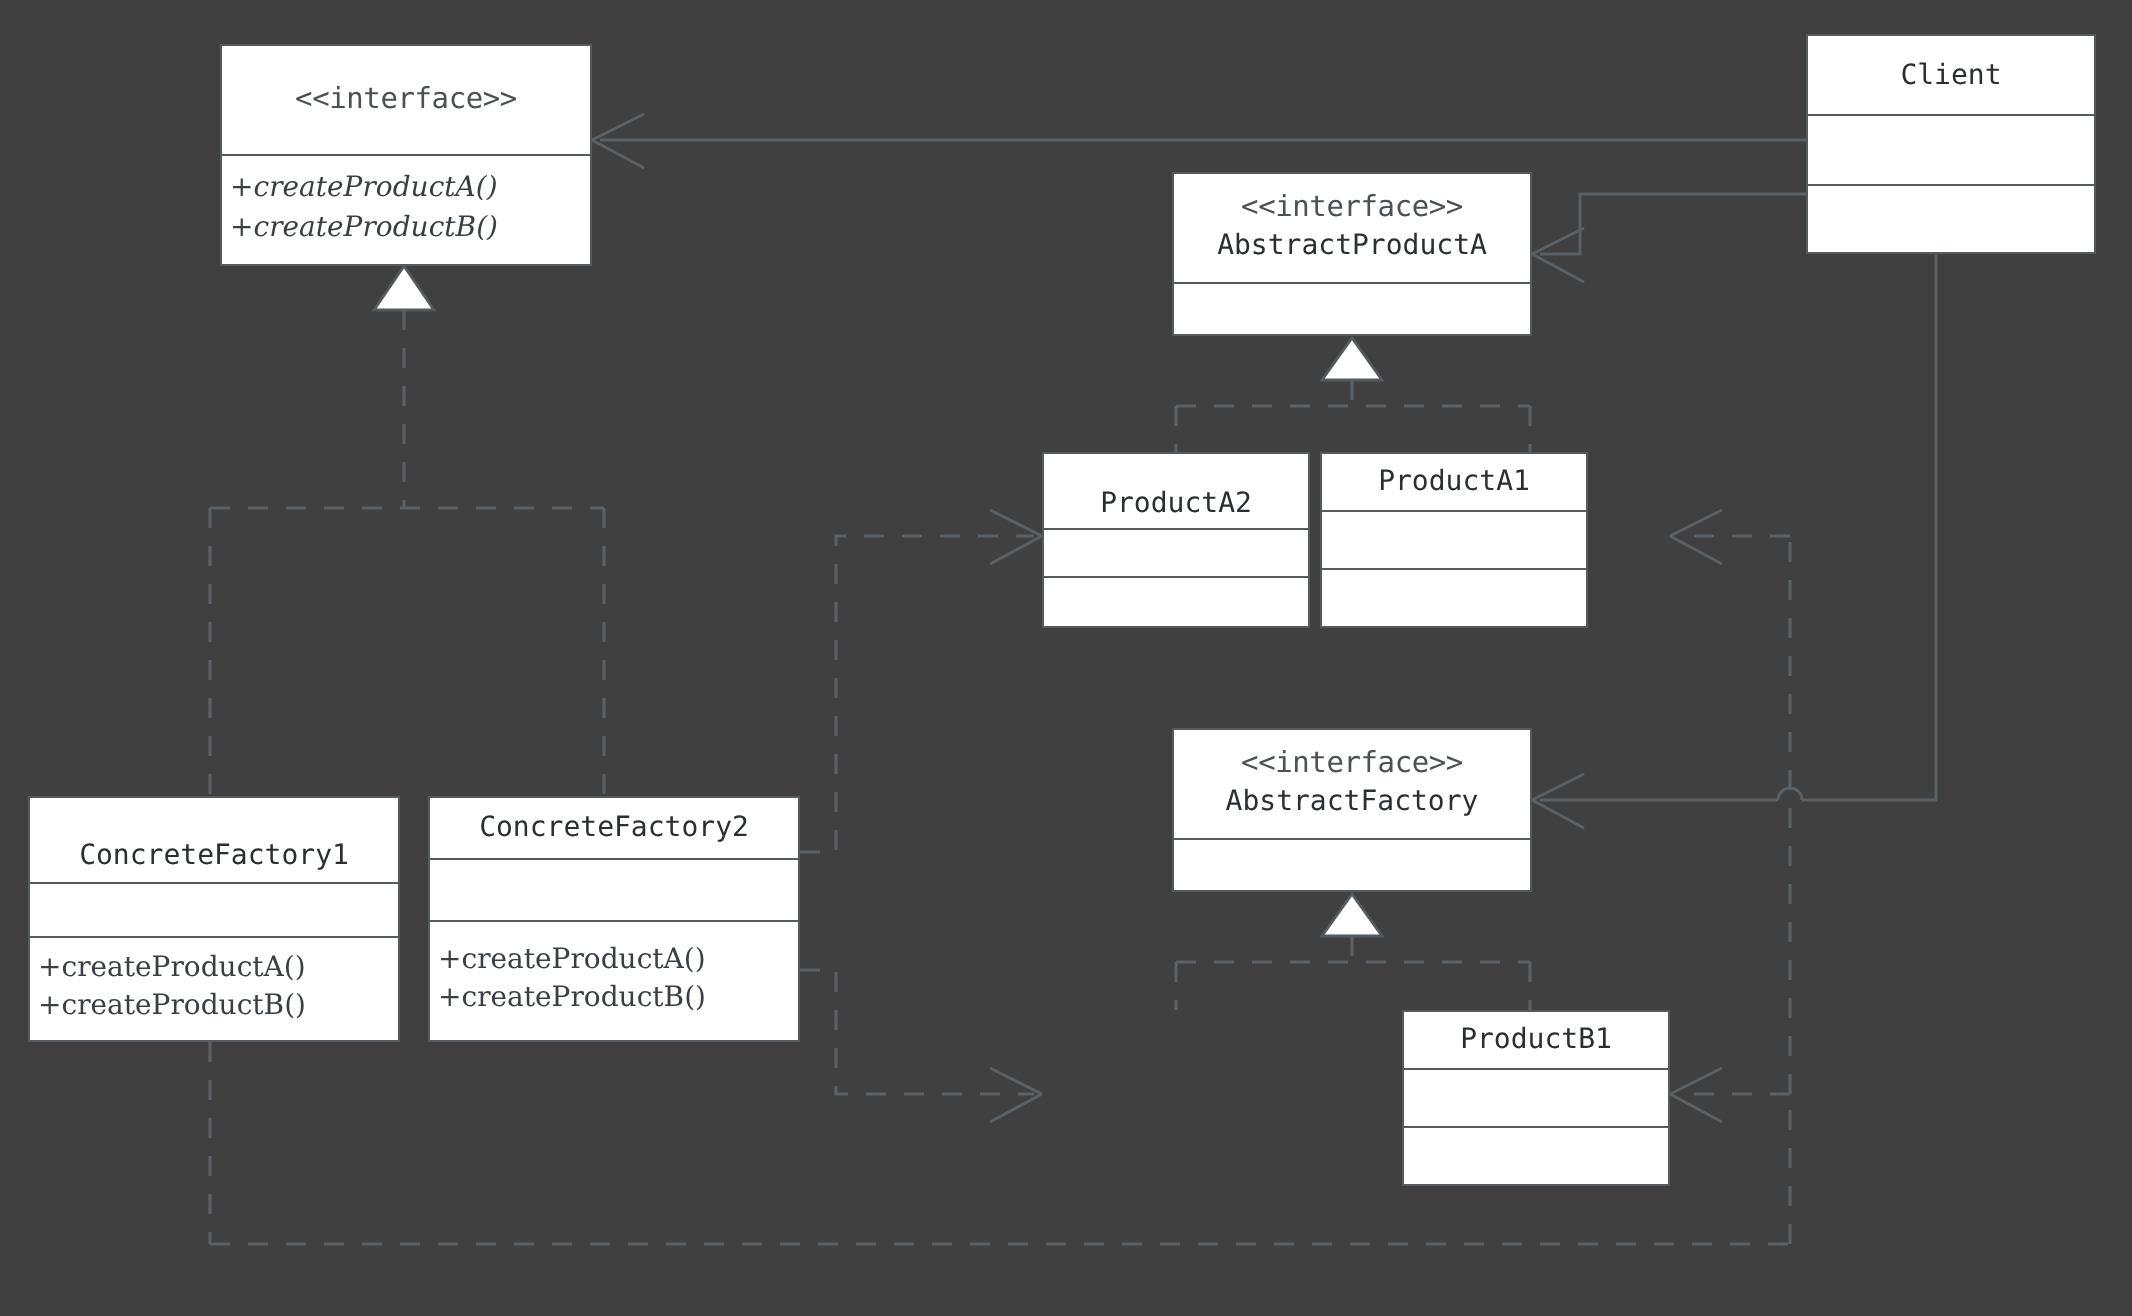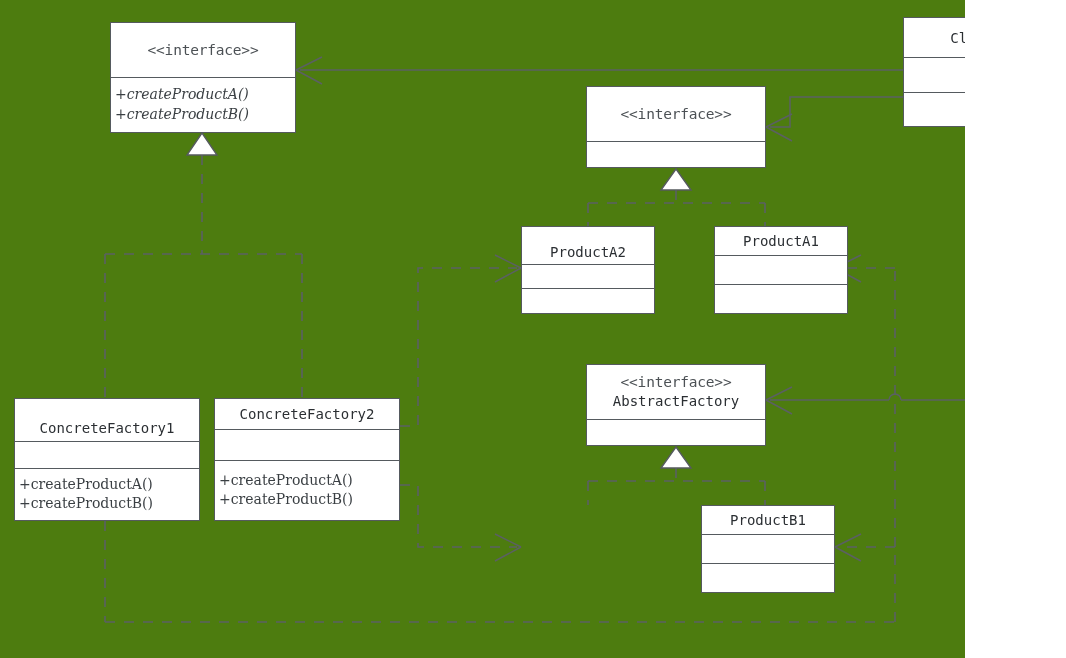--- a/index.html
+++ b/index.html
@@ -6,23 +6,23 @@
   html, body {
     margin: 0;
     padding: 0;
     background: #ffffff;
   }
   body {
     font-family: "DejaVu Sans Mono", "Liberation Mono", monospace;
   }
   #canvas-root {
     position: relative;
-    width: 965px;
+    width: 1066px;
     height: 658px;
-    background: #4d7c0f;
+    background: #404040;
     overflow: hidden;
   }
   #edge-layer {
     position: absolute;
     left: 0;
     top: 0;
     width: 1066px;
     height: 658px;
   }
   .uml-class {
@@ -172,20 +172,21 @@
     </div>
     <div class="cmp cmp-ops" style="height:56px;">
       <div class="op italic">+createProductA()</div>
       <div class="op italic">+createProductB()</div>
     </div>
   </div>
 
   <div class="uml-class" style="left:586px; top:86px; width:180px; height:82px;">
     <div class="cmp cmp-head" style="height:55px;">
       <div class="stereotype">&lt;&lt;interface&gt;&gt;</div>
+      <div class="class-name">AbstractProductA</div>
     </div>
     <div class="cmp" style="height:27px;"></div>
   </div>
 
   <div class="uml-class" style="left:586px; top:364px; width:180px; height:82px;">
     <div class="cmp cmp-head" style="height:55px;">
       <div class="stereotype">&lt;&lt;interface&gt;&gt;</div>
       <div class="class-name">AbstractFactory</div>
     </div>
     <div class="cmp" style="height:27px;"></div>
@@ -222,21 +223,21 @@
   </div>
 
   <div class="uml-class" style="left:521px; top:226px; width:134px; height:88px;">
     <div class="cmp cmp-head" style="height:29px;margin-top:13px;">
       <div class="class-name">ProductA2</div>
     </div>
     <div class="cmp" style="height:29px;"></div>
     <div class="cmp" style="height:30px;"></div>
   </div>
 
-  <div class="uml-class" style="left:714px; top:226px; width:134px; height:88px;">
+  <div class="uml-class" style="left:660px; top:226px; width:134px; height:88px;">
     <div class="cmp cmp-head" style="height:29px;">
       <div class="class-name">ProductA1</div>
     </div>
     <div class="cmp" style="height:29px;"></div>
     <div class="cmp" style="height:30px;"></div>
   </div>
 
 
   <div class="uml-class" style="left:701px; top:505px; width:134px; height:88px;">
     <div class="cmp cmp-head" style="height:29px;align-items:center;">

